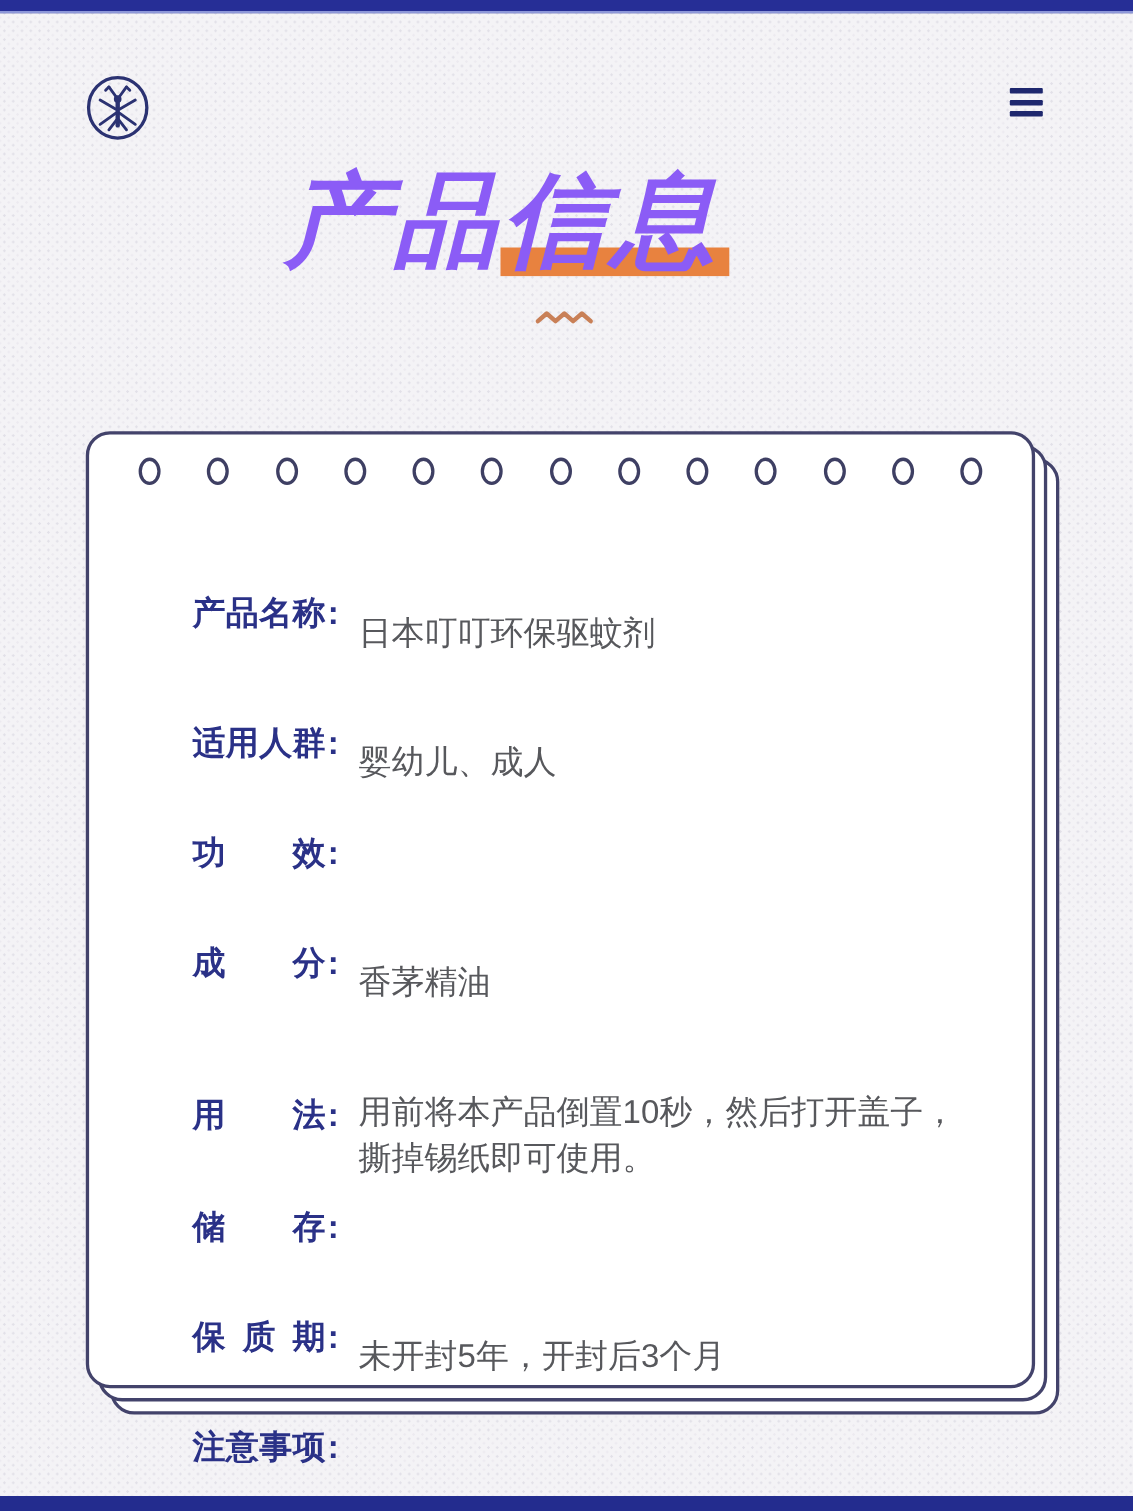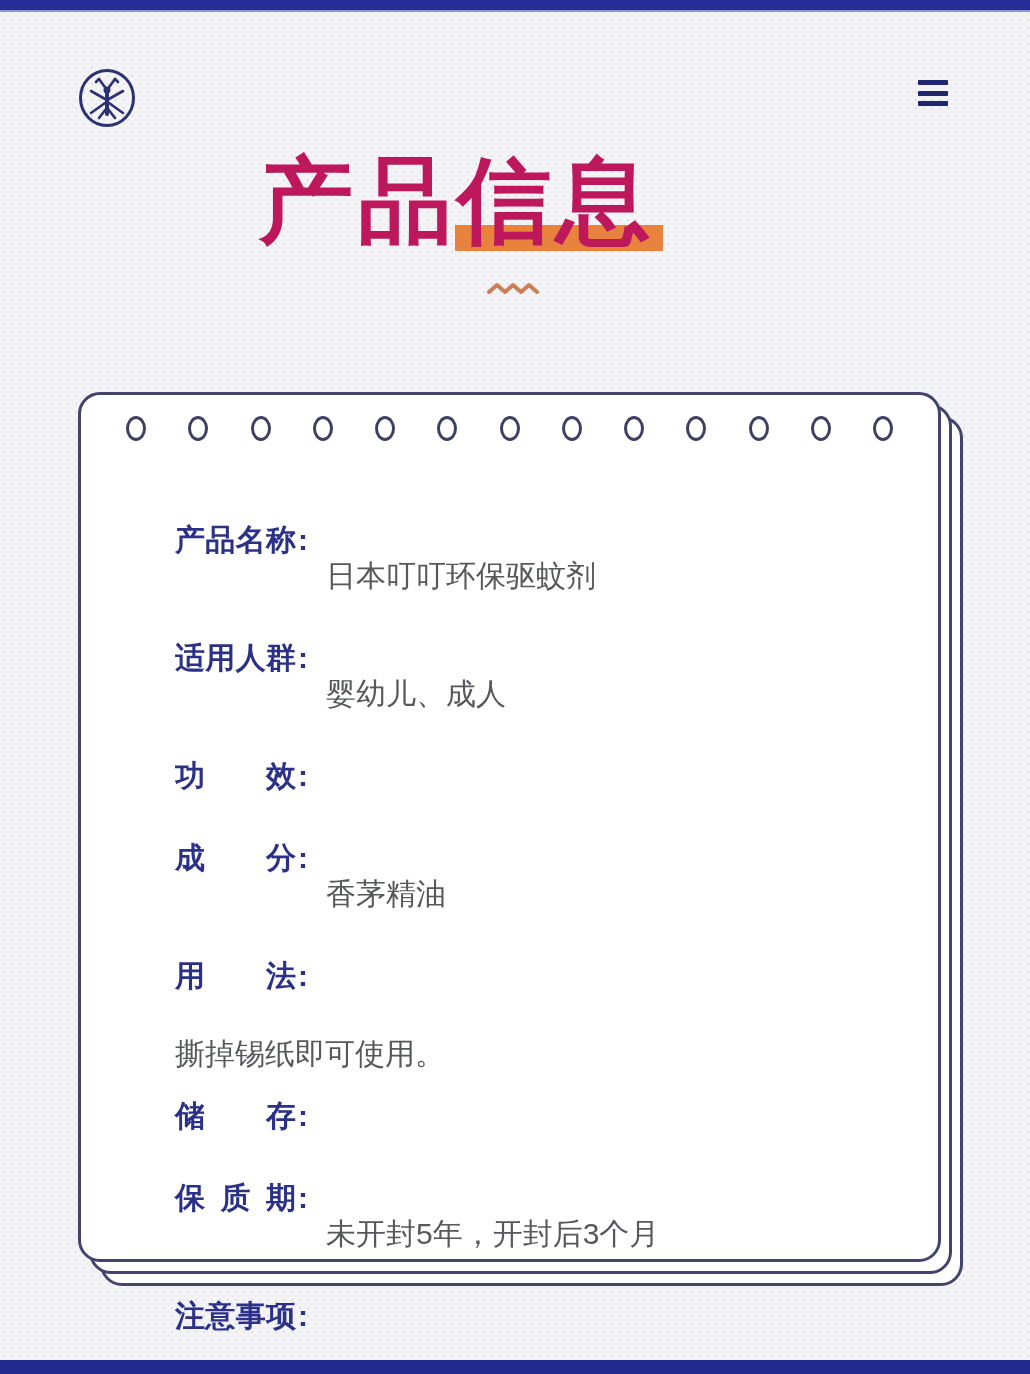--- a/index.html
+++ b/index.html
@@ -48,23 +48,24 @@
     background: #1e276e; border-radius: 1px;
   }
 
   .title {
     position: absolute; top: 150px; left: 0;
     width: 914px;
     text-align: center;
     font-size: 94px;
     font-weight: 900;
     letter-spacing: 5px;
-    color: #be185d;
+    color: #8b5cf6;
     line-height: 1.08;
     white-space: nowrap;
+    font-style: italic;
   }
   .title .hl { position: relative; display: inline-block; }
   .title .hl-bar {
     position: absolute; left: -2px; right: -8px; bottom: 1px;
     height: 26px;
     background: #e8823f;
     z-index: 0;
   }
   .title .hl-text { position: relative; z-index: 1; }
 
@@ -102,26 +103,26 @@
     width: 20px; height: 25px;
     border: 3px solid #3e3f63;
     border-radius: 50%;
     background: #ffffff;
   }
 
   .rows { margin-top: 78px; padding: 0 60px 0 94px; }
 
   .row {
     display: flex;
-    align-items: flex-start;
+    align-items: center;
     margin-bottom: 40px;
     font-size: 30px;
     line-height: 42px;
   }
-  .row.tight { margin-bottom: 20px; flex-direction: column; }
+  .row.tight { margin-bottom: 20px; }
 
   .label {
     flex: 0 0 auto;
     display: flex;
     align-items: flex-start;
     color: #2a3187;
     font-weight: 700;
     white-space: nowrap;
   }
   .label-text {
@@ -241,20 +242,21 @@
         <div>香茅精油</div>
       </div>
     </div>
 
     <div class="row tight">
       <span class="label">
           <span class="label-text">用法</span>
           <span class="colon">:</span>
         </span>
       <div class="value">
+        <div>用前将本产品倒置10秒，然后打开盖子，</div>
         <div>撕掉锡纸即可使用。</div>
       </div>
     </div>
 
     <div class="row">
       <span class="label">
           <span class="label-text">储存</span>
           <span class="colon">:</span>
         </span>
     </div>

